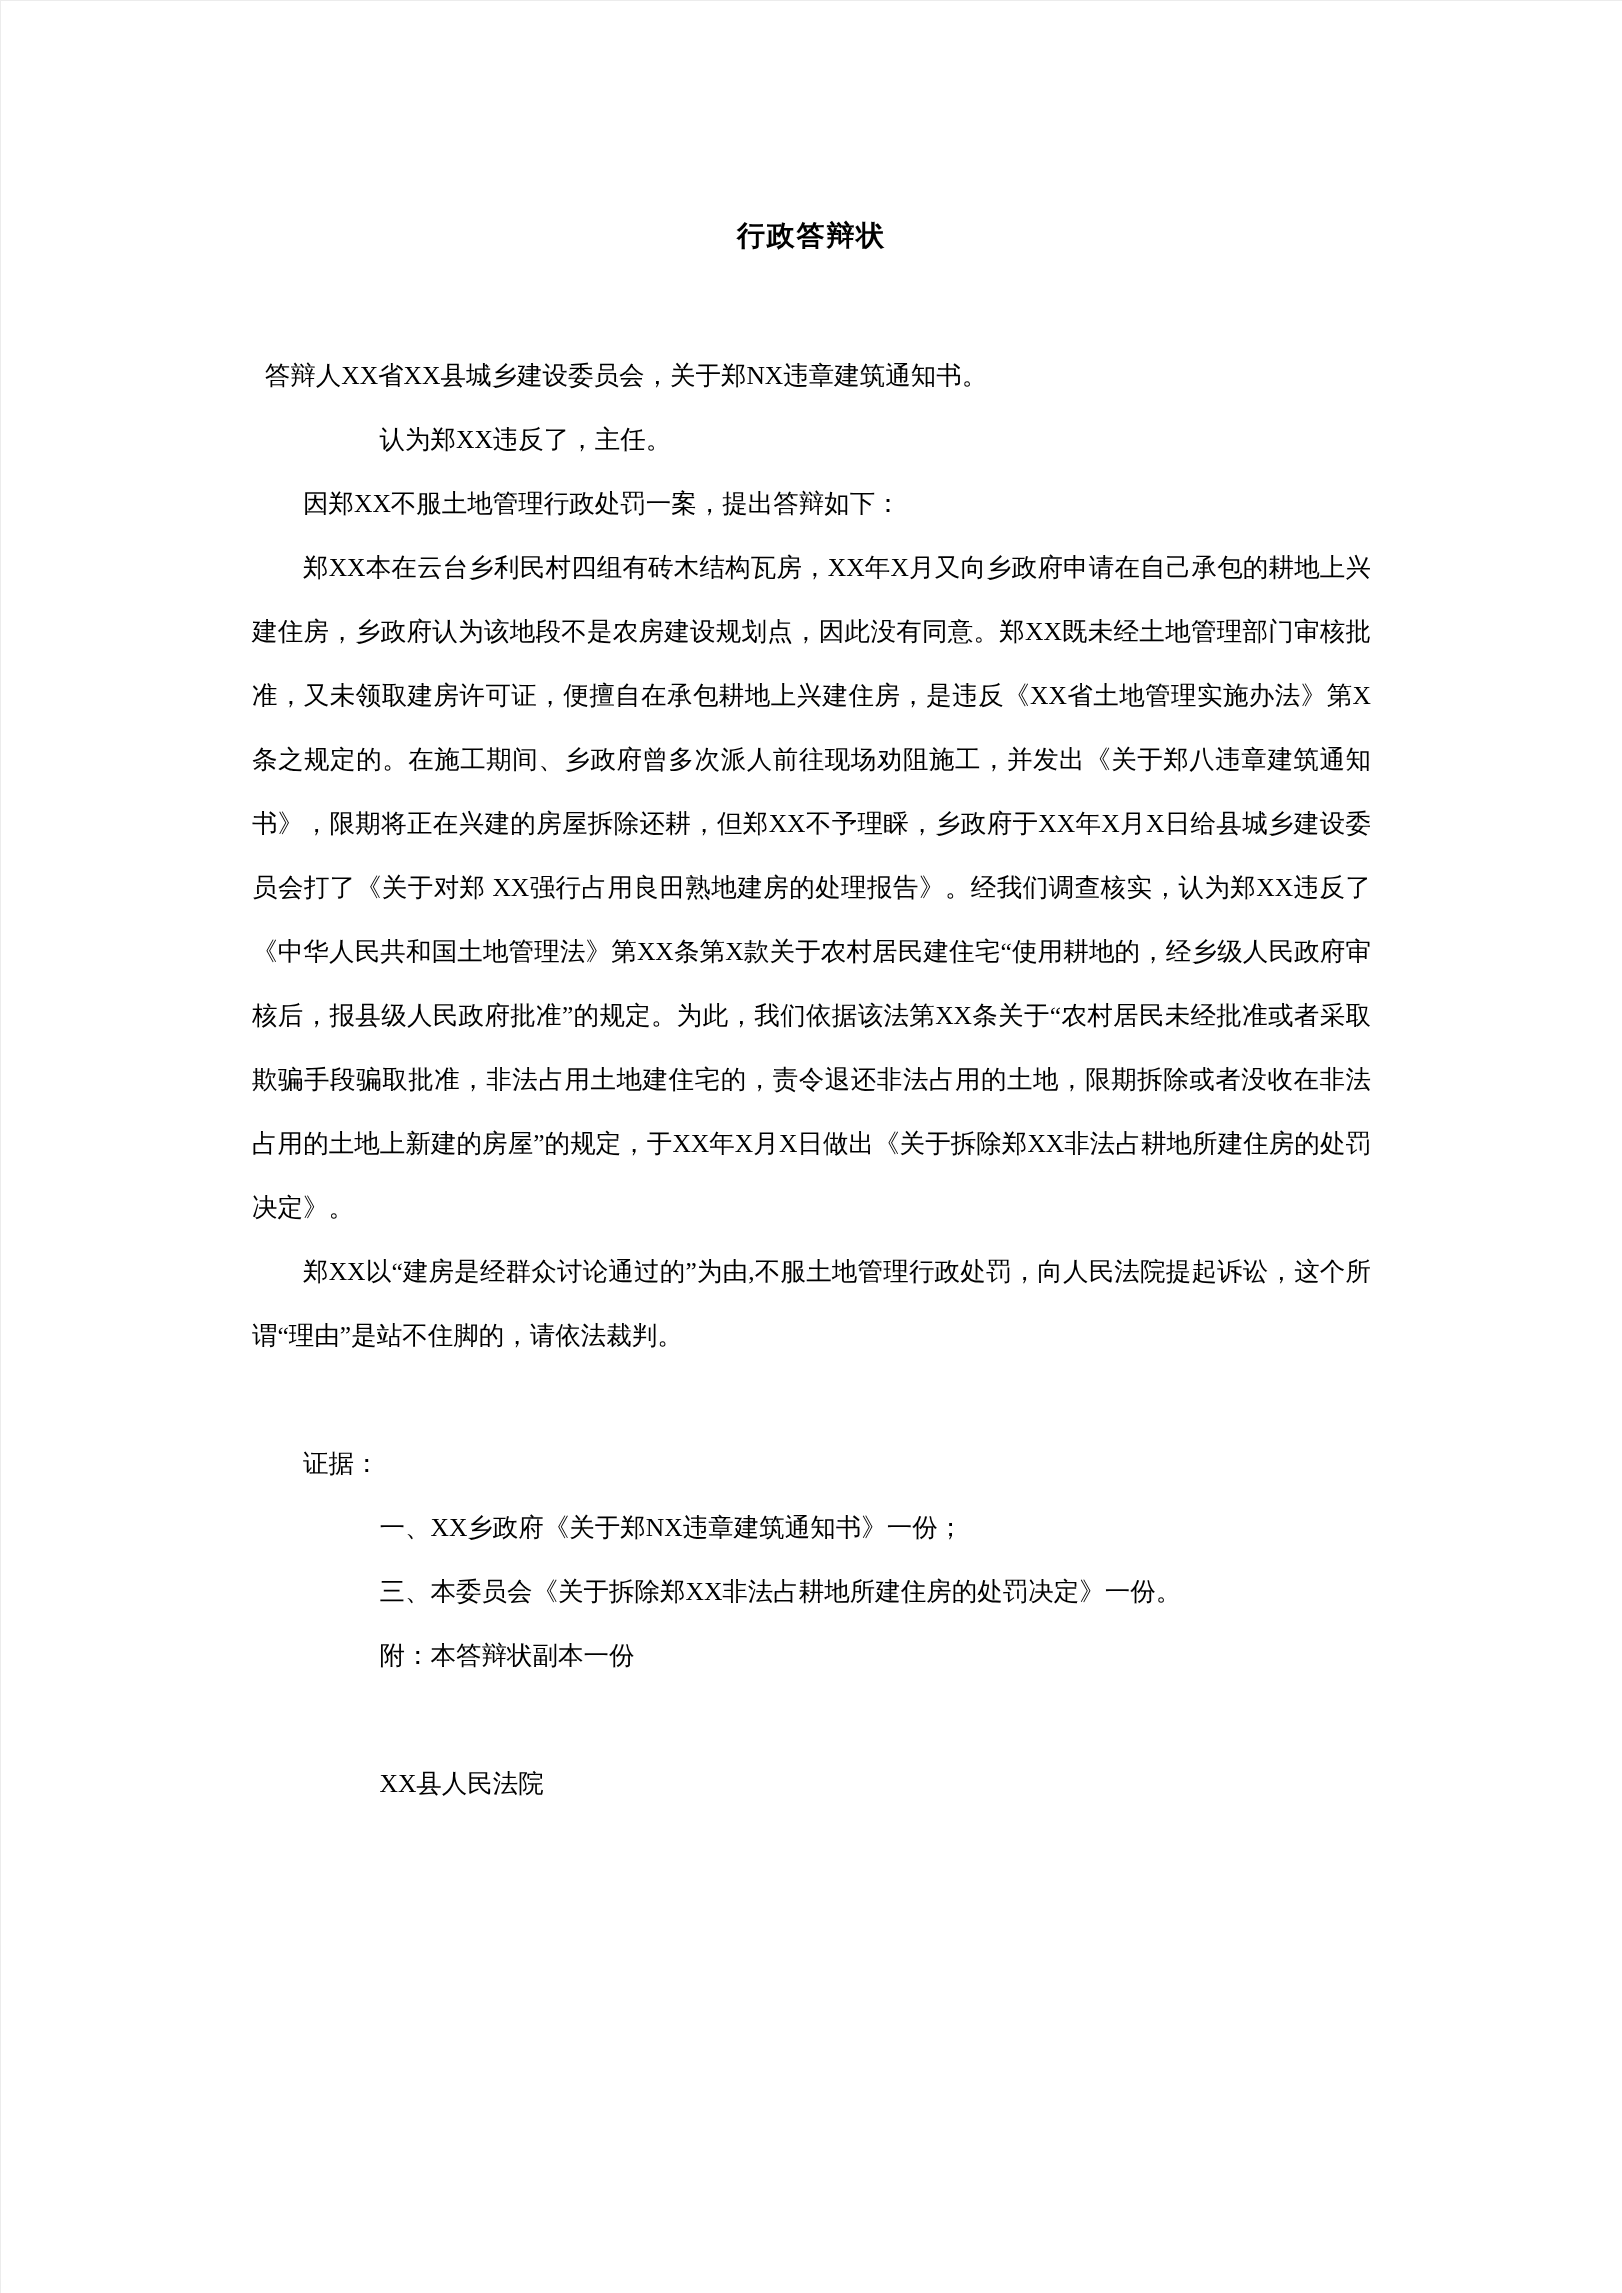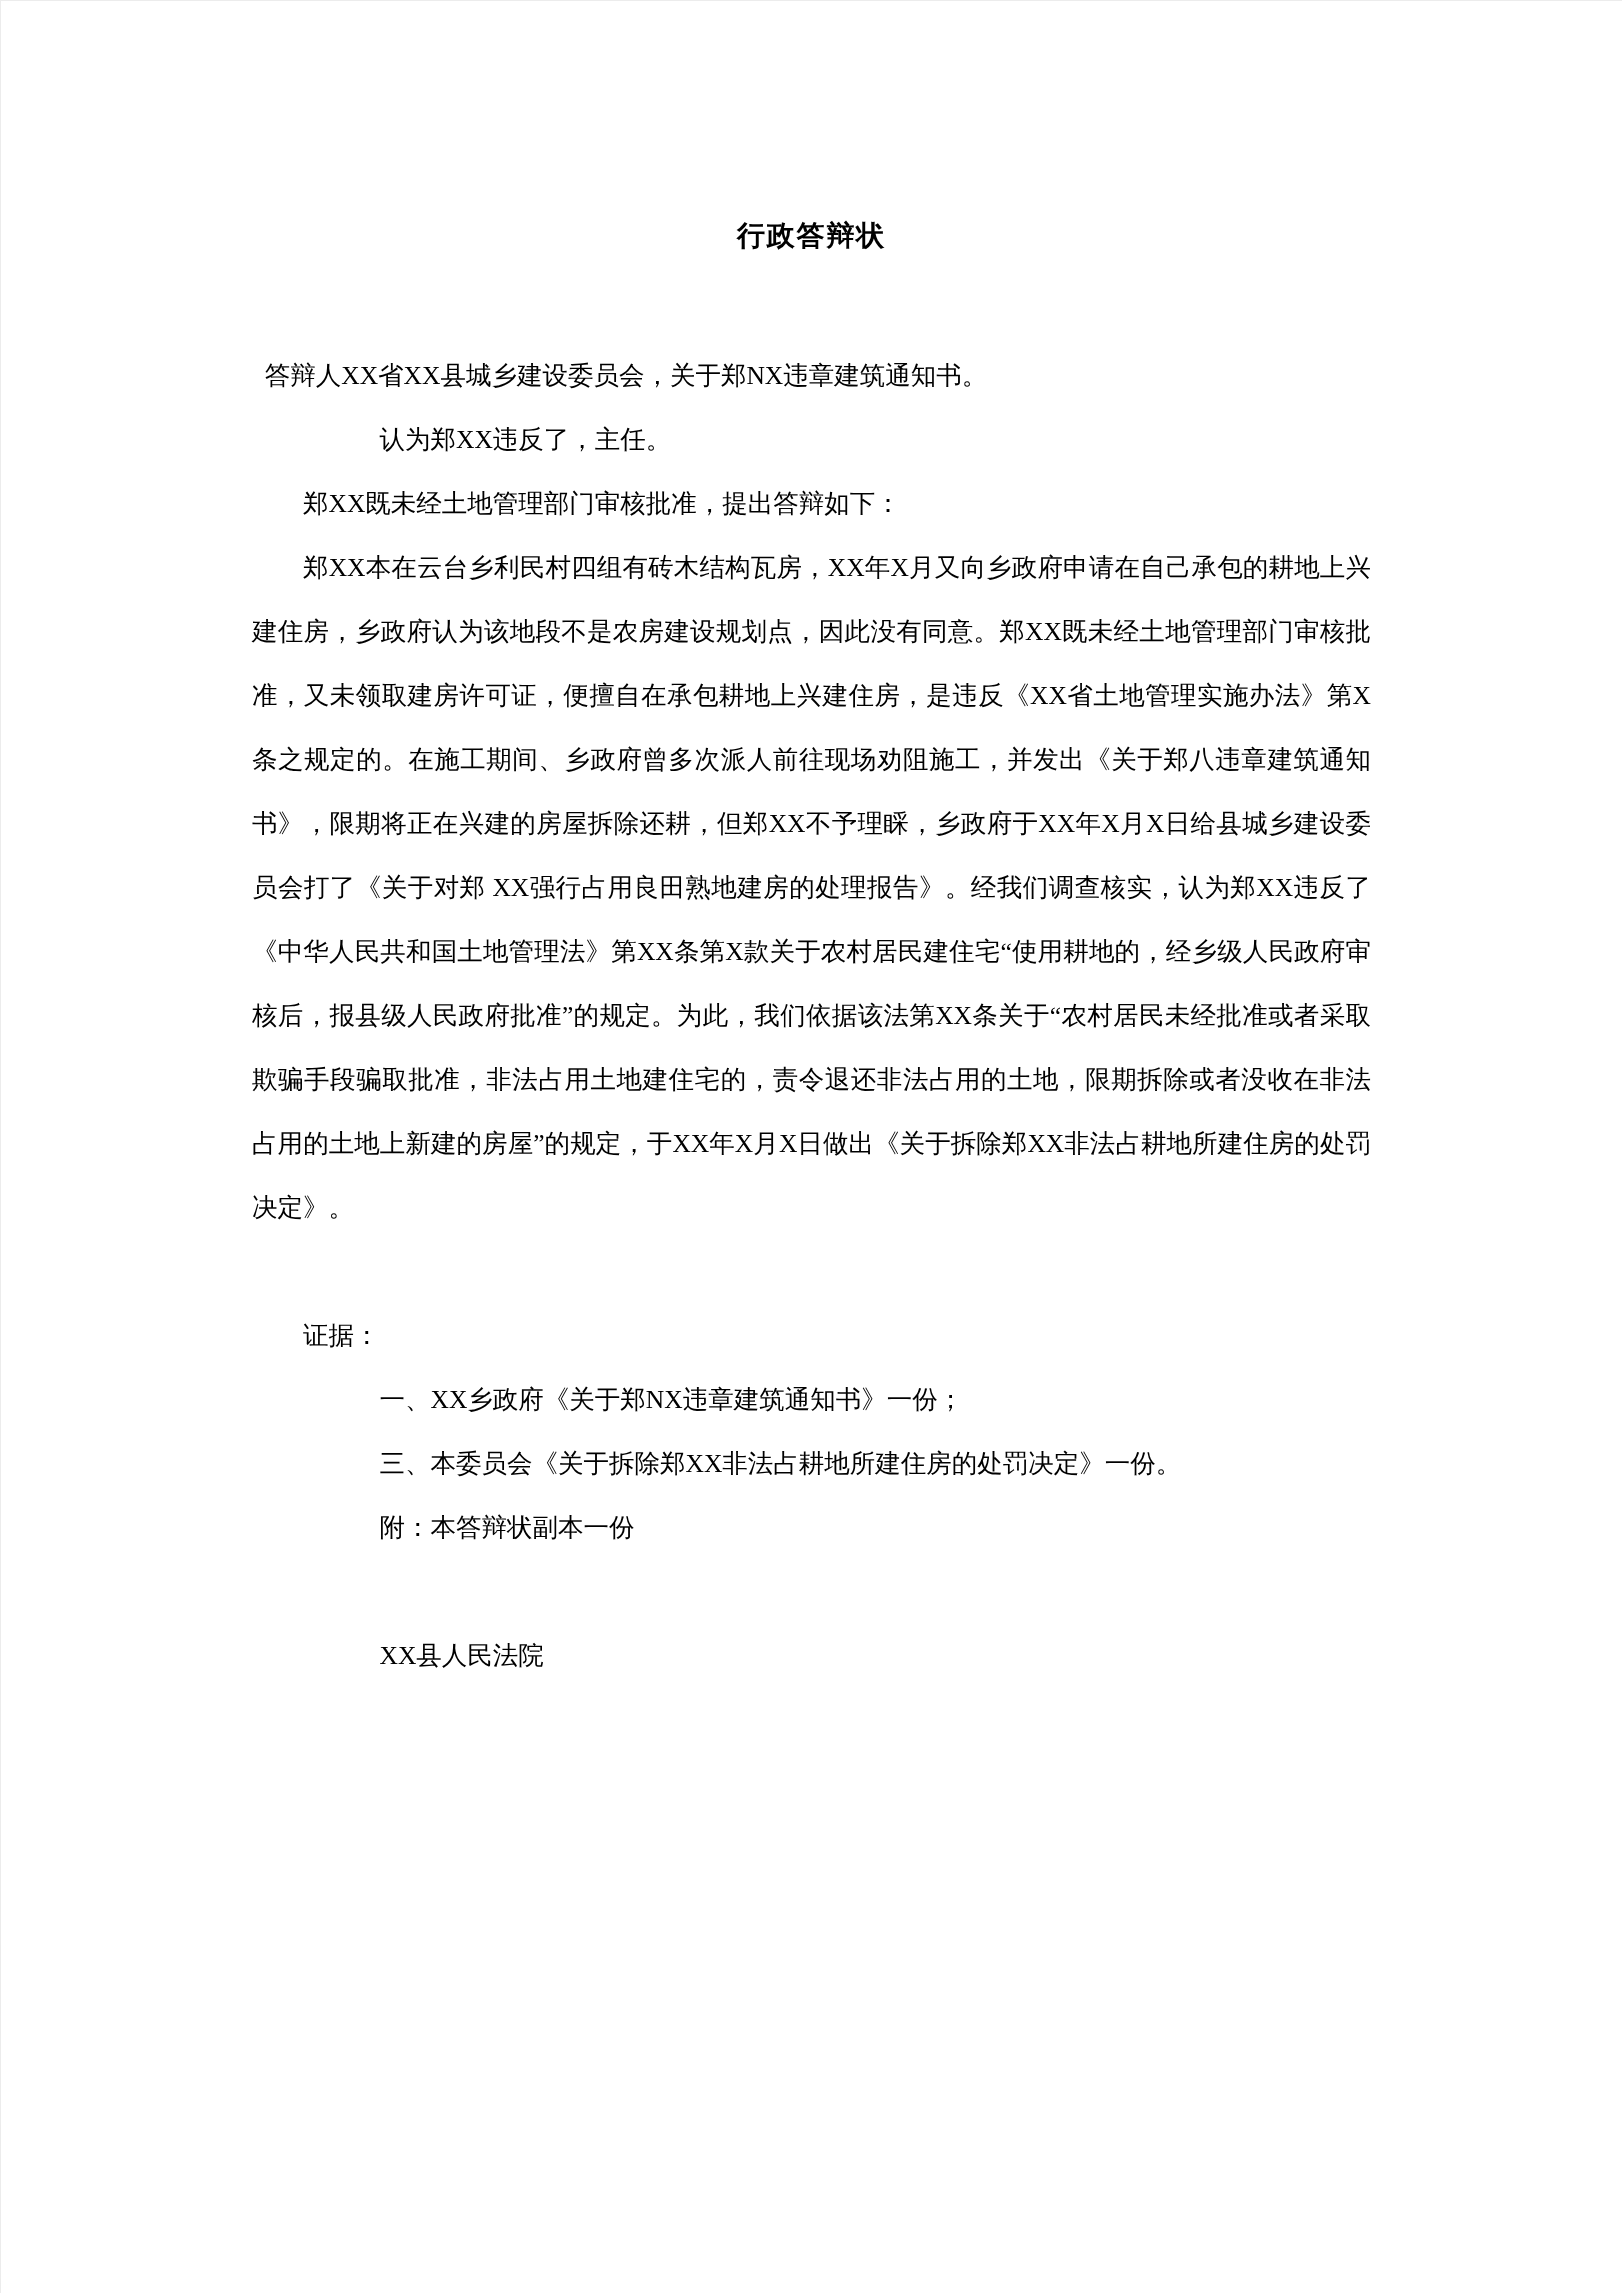--- a/index.html
+++ b/index.html
@@ -44,24 +44,25 @@
 <body>
 
 <div class="page">
 
   <h1 class="doc-title">行政答辩状</h1>
 
   <p class="indent-05">答辩人XX省XX县城乡建设委员会，关于郑NX违章建筑通知书。</p>
 
   <p class="indent-5">认为郑XX违反了，主任。</p>
 
-  <p class="indent-2">郑XX既未经土地管理部门审核批准，提出答辩如下：</p>
+  <p class="indent-2">因郑XX不服土地管理行政处罚一案，提出答辩如下：</p>
 
   <p class="indent-2 justify">郑XX本在云台乡利民村四组有砖木结构瓦房，XX年X月又向乡政府申请在自己承包的耕地上兴建住房，乡政府认为该地段不是农房建设规划点，因此没有同意。郑XX既未经土地管理部门审核批准，又未领取建房许可证，便擅自在承包耕地上兴建住房，是违反《XX省土地管理实施办法》第X条之规定的。在施工期间、乡政府曾多次派人前往现场劝阻施工，并发出《关于郑八违章建筑通知书》，限期将正在兴建的房屋拆除还耕，但郑XX不予理睬，乡政府于XX年X月X日给县城乡建设委员会打了《关于对郑 XX强行占用良田熟地建房的处理报告》。经我们调查核实，认为郑XX违反了《中华人民共和国土地管理法》第XX条第X款关于农村居民建住宅“使用耕地的，经乡级人民政府审核后，报县级人民政府批准”的规定。为此，我们依据该法第XX条关于“农村居民未经批准或者采取欺骗手段骗取批准，非法占用土地建住宅的，责令退还非法占用的土地，限期拆除或者没收在非法占用的土地上新建的房屋”的规定，于XX年X月X日做出《关于拆除郑XX非法占耕地所建住房的处罚决定》。</p>
 
+  <p class="indent-2 justify">郑XX以“建房是经群众讨论通过的”为由,不服土地管理行政处罚，向人民法院提起诉讼，这个所谓“理由”是站不住脚的，请依法裁判。</p>
 
   <p class="indent-2 gap-top-1">证据：</p>
 
   <p class="indent-5">一、XX乡政府《关于郑NX违章建筑通知书》一份；</p>
 
 
   <p class="indent-5">三、本委员会《关于拆除郑XX非法占耕地所建住房的处罚决定》一份。</p>
 
 
   <p class="indent-5">附：本答辩状副本一份</p>

